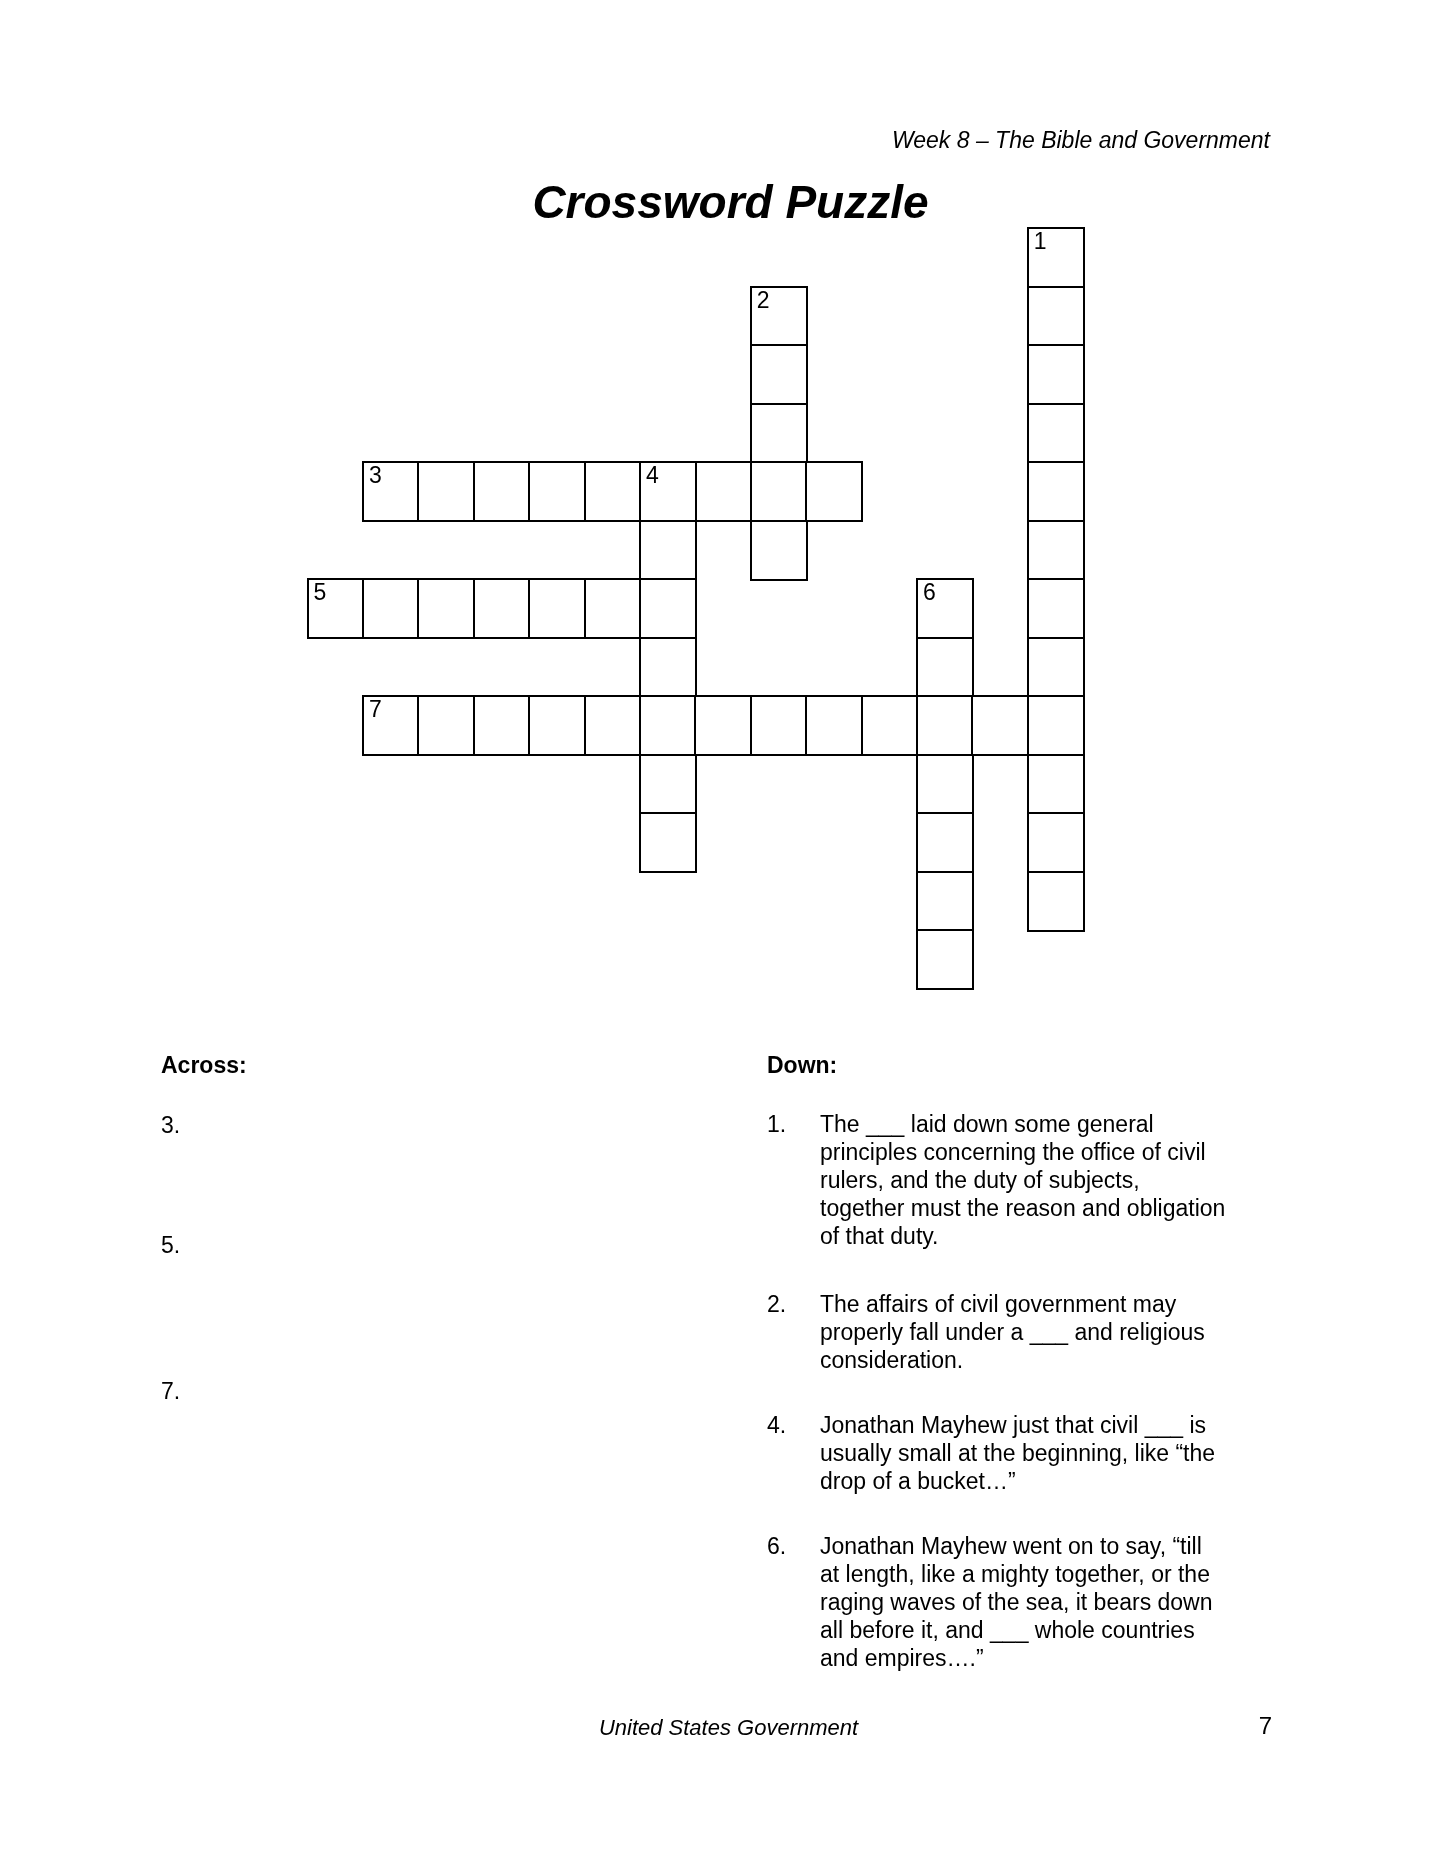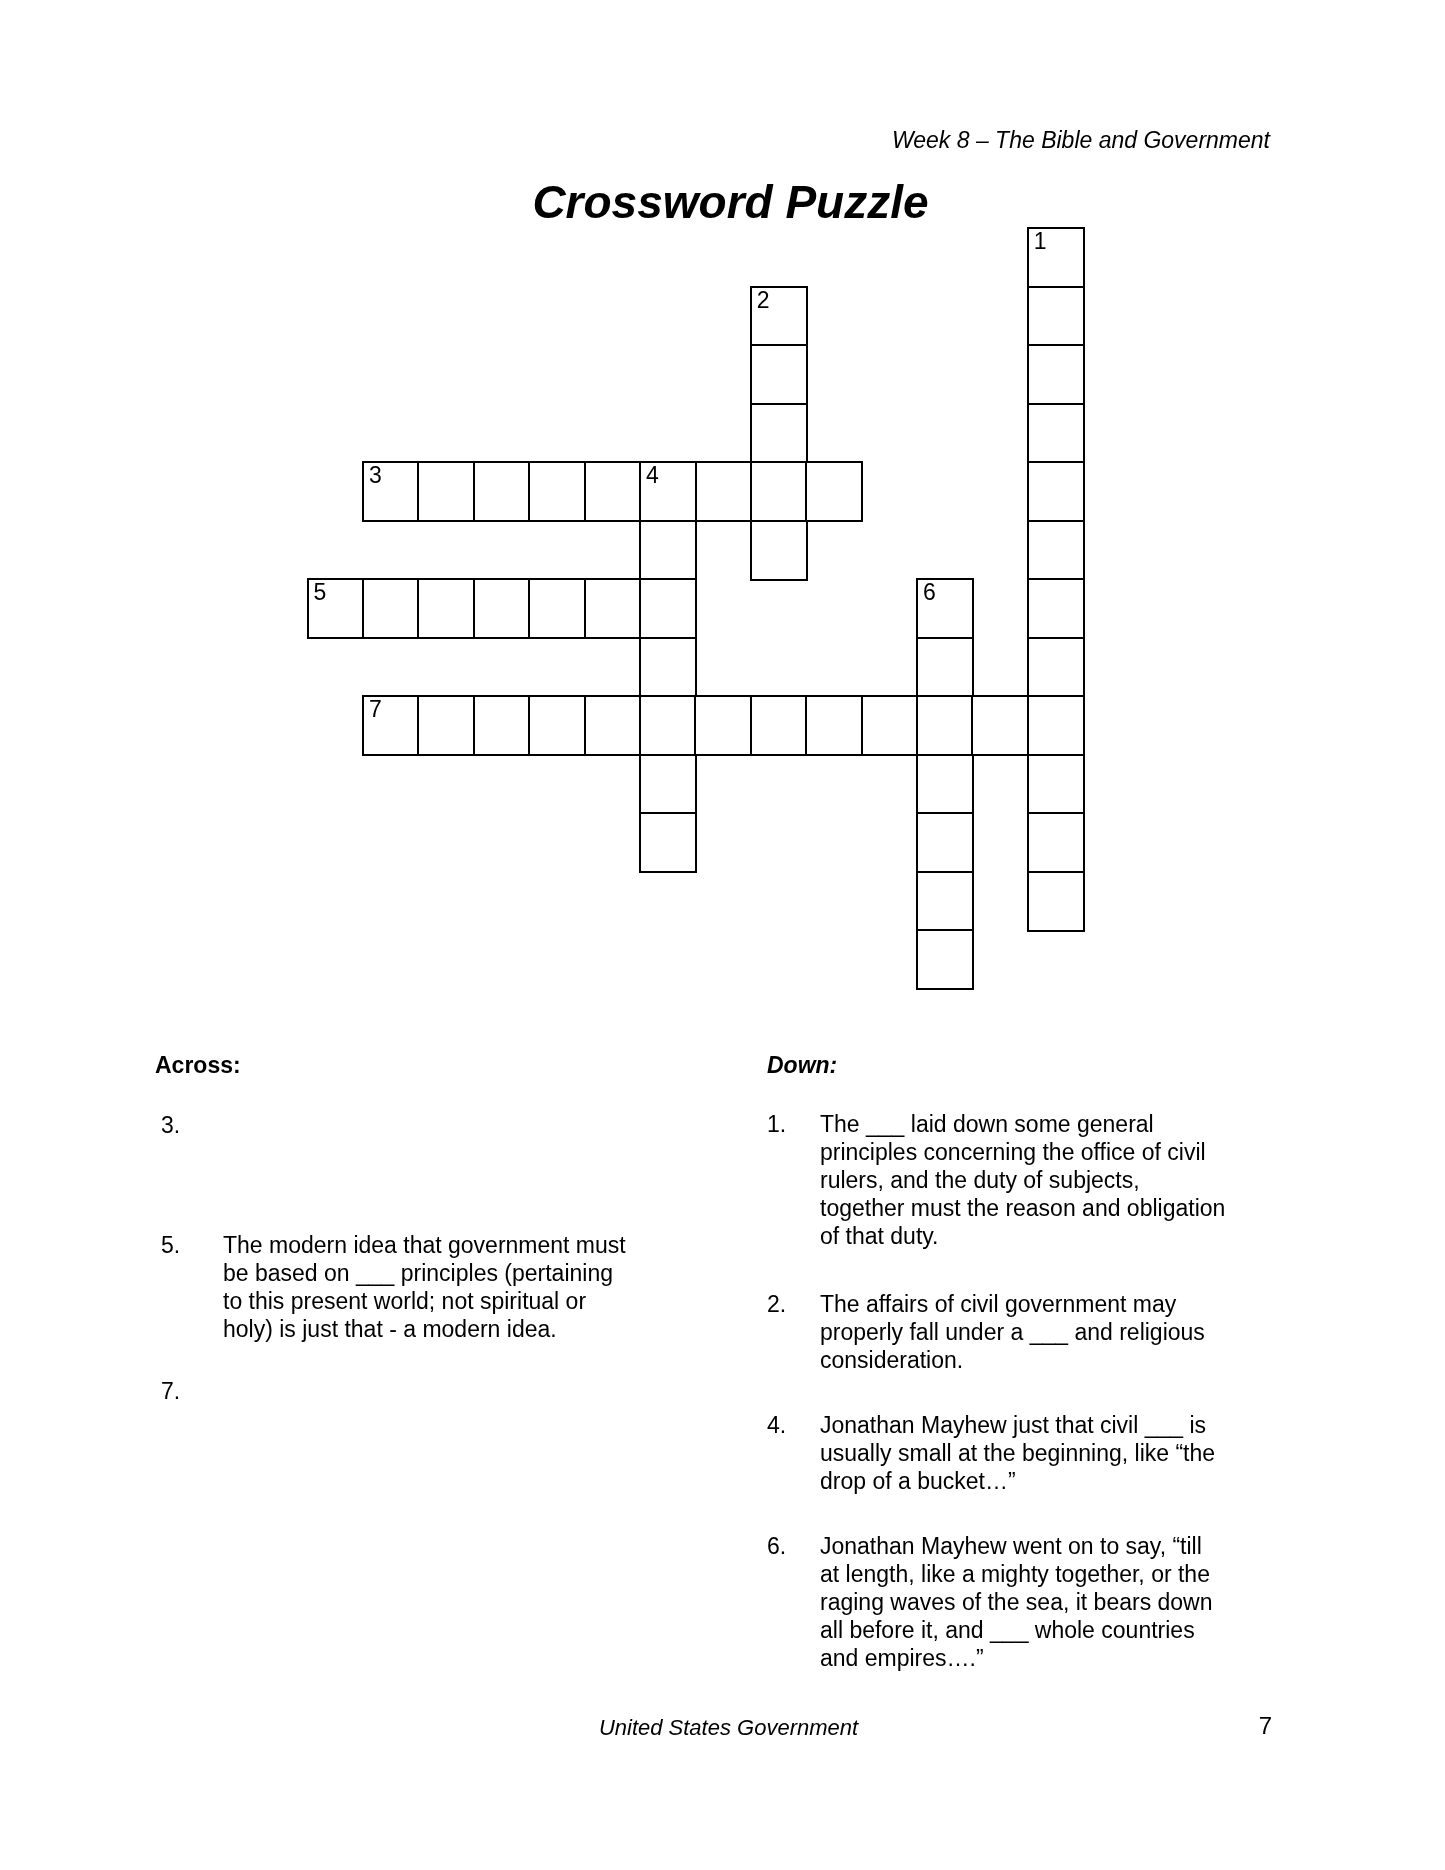--- a/index.html
+++ b/index.html
@@ -115,38 +115,34 @@
     <div class="cw-cell" style="left: 1026.7px; top: 695px; width: 57.9px; height: 61px;"></div>
     <div class="cw-num" style="left: 1033.7px; top: 227px;">1</div>
     <div class="cw-num" style="left: 756.7px; top: 285.5px;">2</div>
     <div class="cw-num" style="left: 368.9px; top: 461px;">3</div>
     <div class="cw-num" style="left: 645.9px; top: 461px;">4</div>
     <div class="cw-num" style="left: 313.5px; top: 578px;">5</div>
     <div class="cw-num" style="left: 922.9px; top: 578px;">6</div>
     <div class="cw-num" style="left: 368.9px; top: 695px;">7</div>
   </div>
 
-<div class="sec-label" style="left:155px;top:1051px;">Across:</div>
+<div class="sec-label" style="left:161px;top:1051px;">Across:</div>
 <div>
     <div class="clue sec-across" style="left: 161px; top: 1111px;">
       <span class="clue-num">3.</span>
     </div>
     <div class="clue sec-across" style="left: 161px; top: 1231px;">
       <span class="clue-num">5.</span>
-      <span class="clue-text">The modern idea that government must
-be based on ___ principles (pertaining
-to this present world; not spiritual or
-holy) is just that - a modern idea.</span>
     </div>
     <div class="clue sec-across" style="left: 161px; top: 1377px;">
       <span class="clue-num">7.</span>
     </div>
   </div>
 
-<div class="sec-label" style="left:767px;top:1051px;font-style:italic;">Down:</div>
+<div class="sec-label" style="left:767px;top:1051px;">Down:</div>
 <div>
     <div class="clue sec-down" style="left: 767px; top: 1110px;">
       <span class="clue-num">1.</span>
       <span class="clue-text">The ___ laid down some general
 principles concerning the office of civil
 rulers, and the duty of subjects,
 together must the reason and obligation
 of that duty.</span>
     </div>
     <div class="clue sec-down" style="left: 767px; top: 1290px;">

